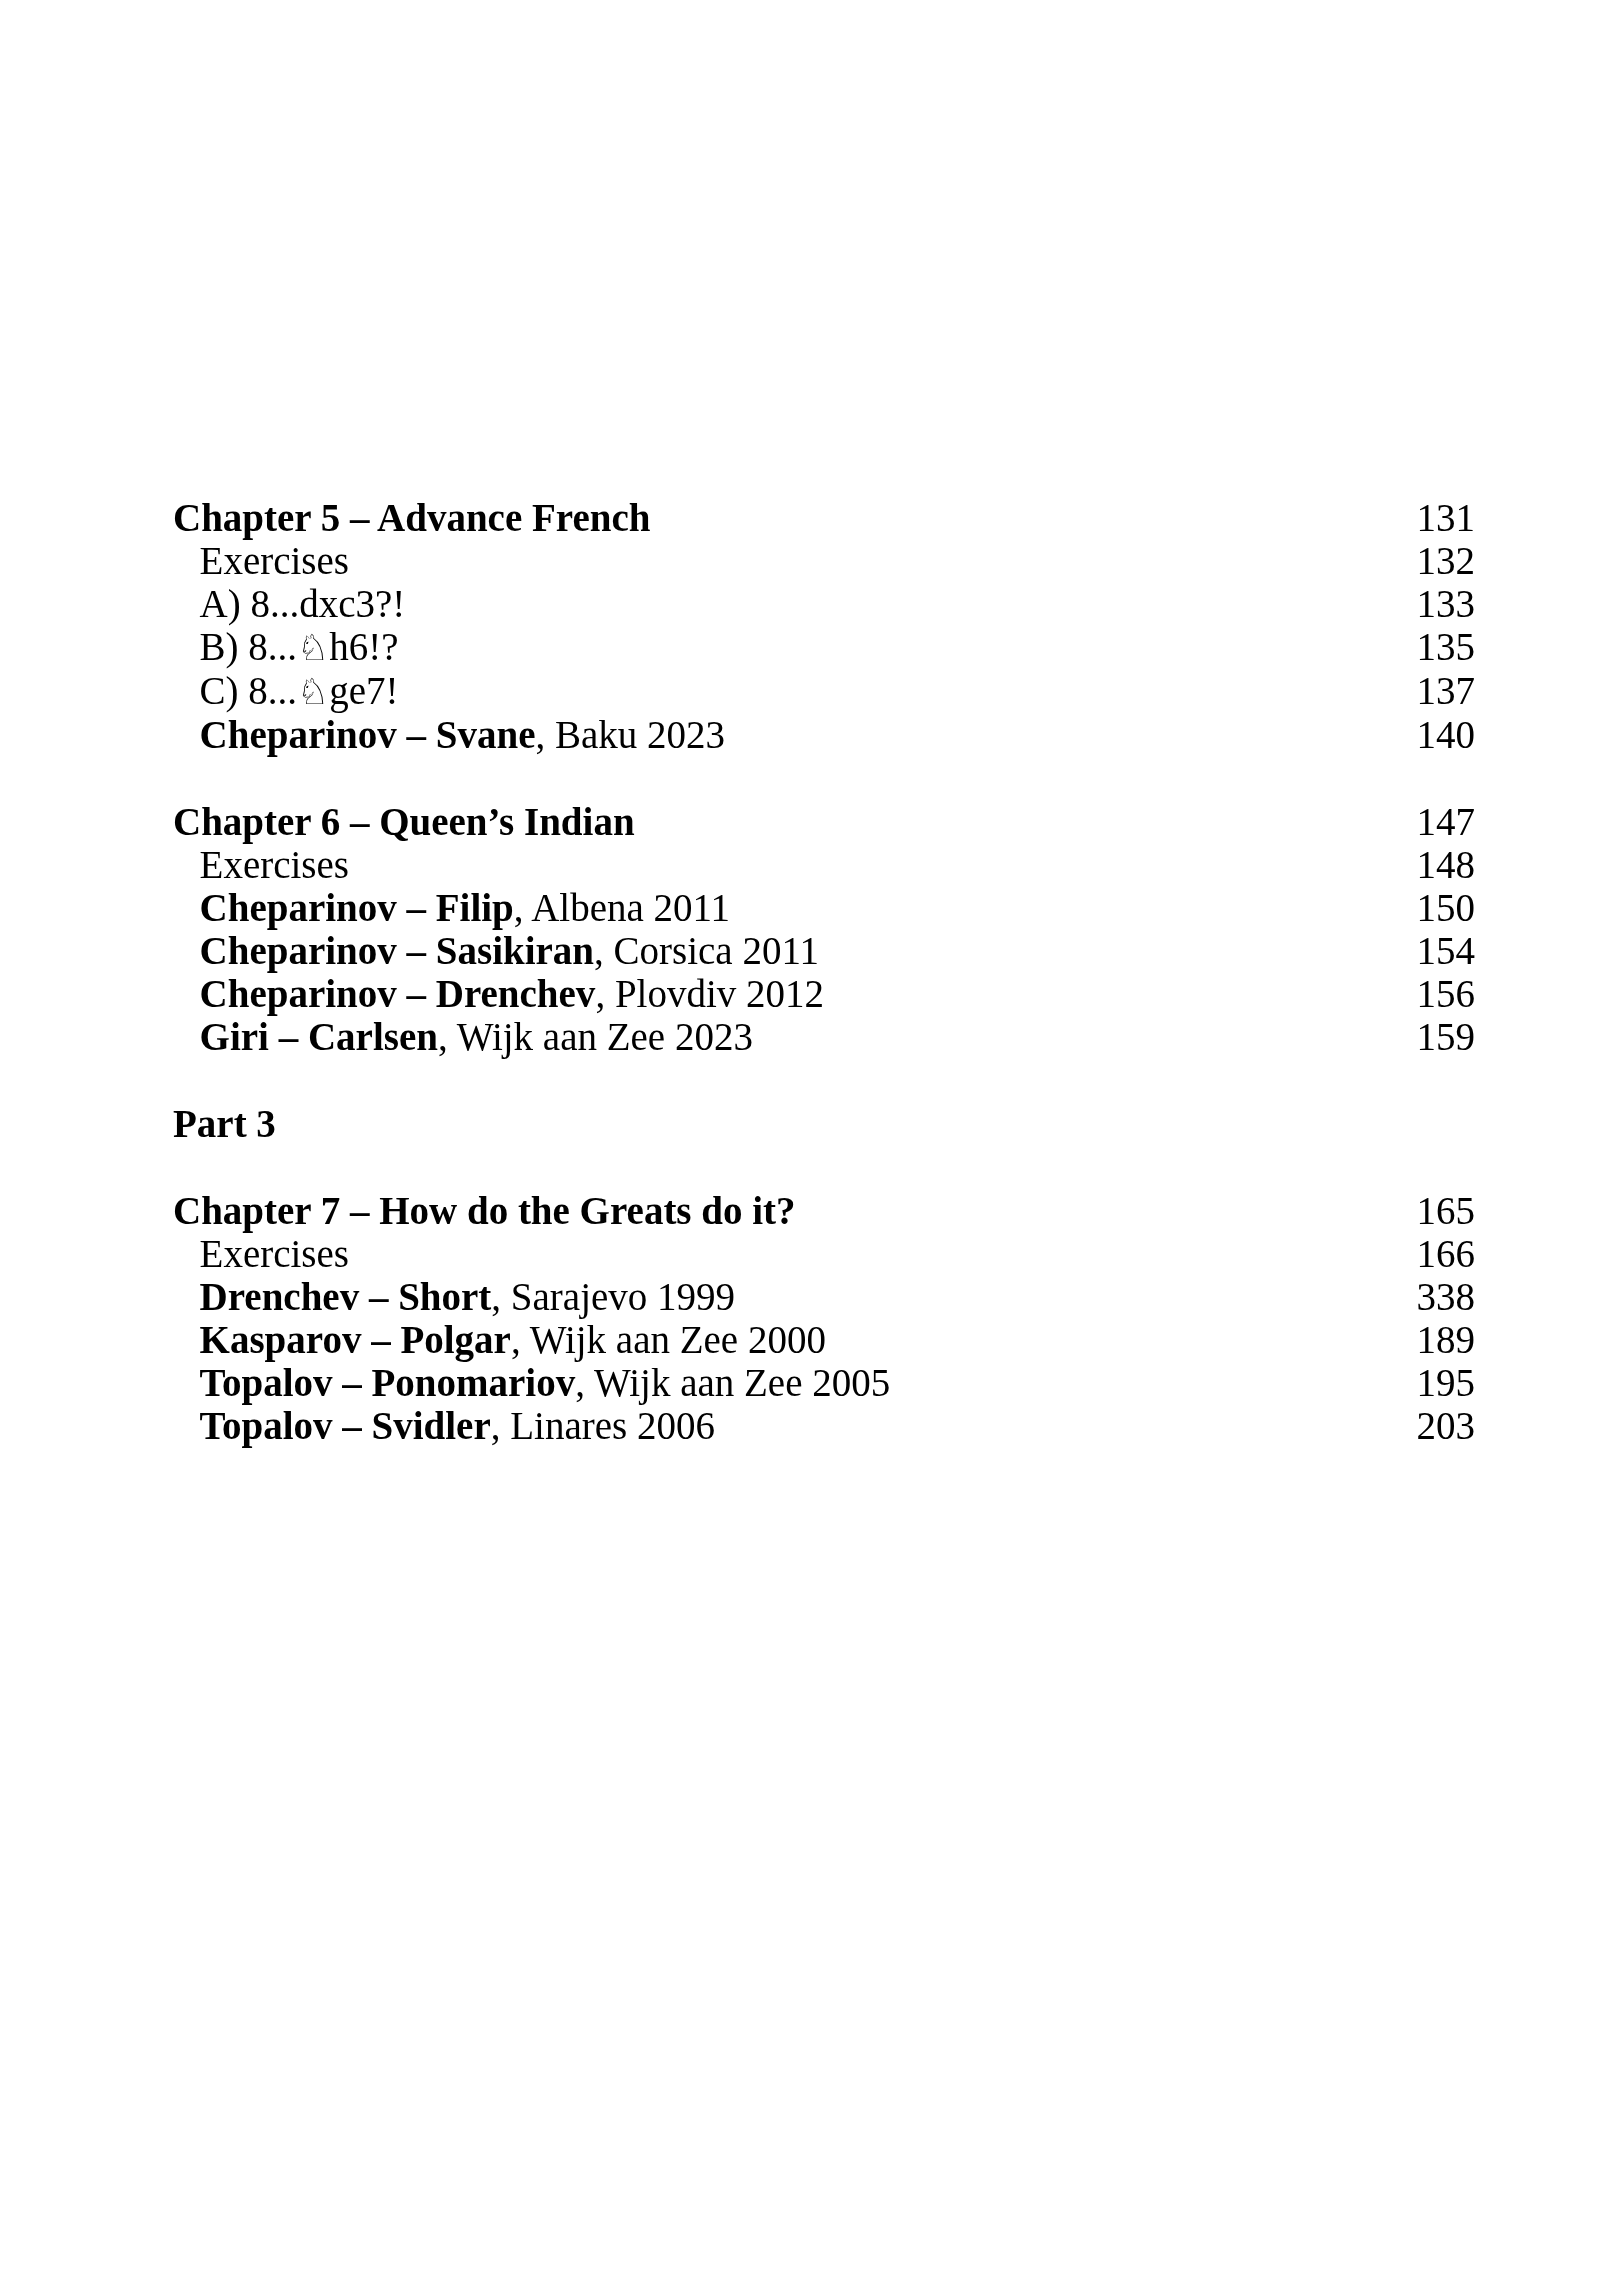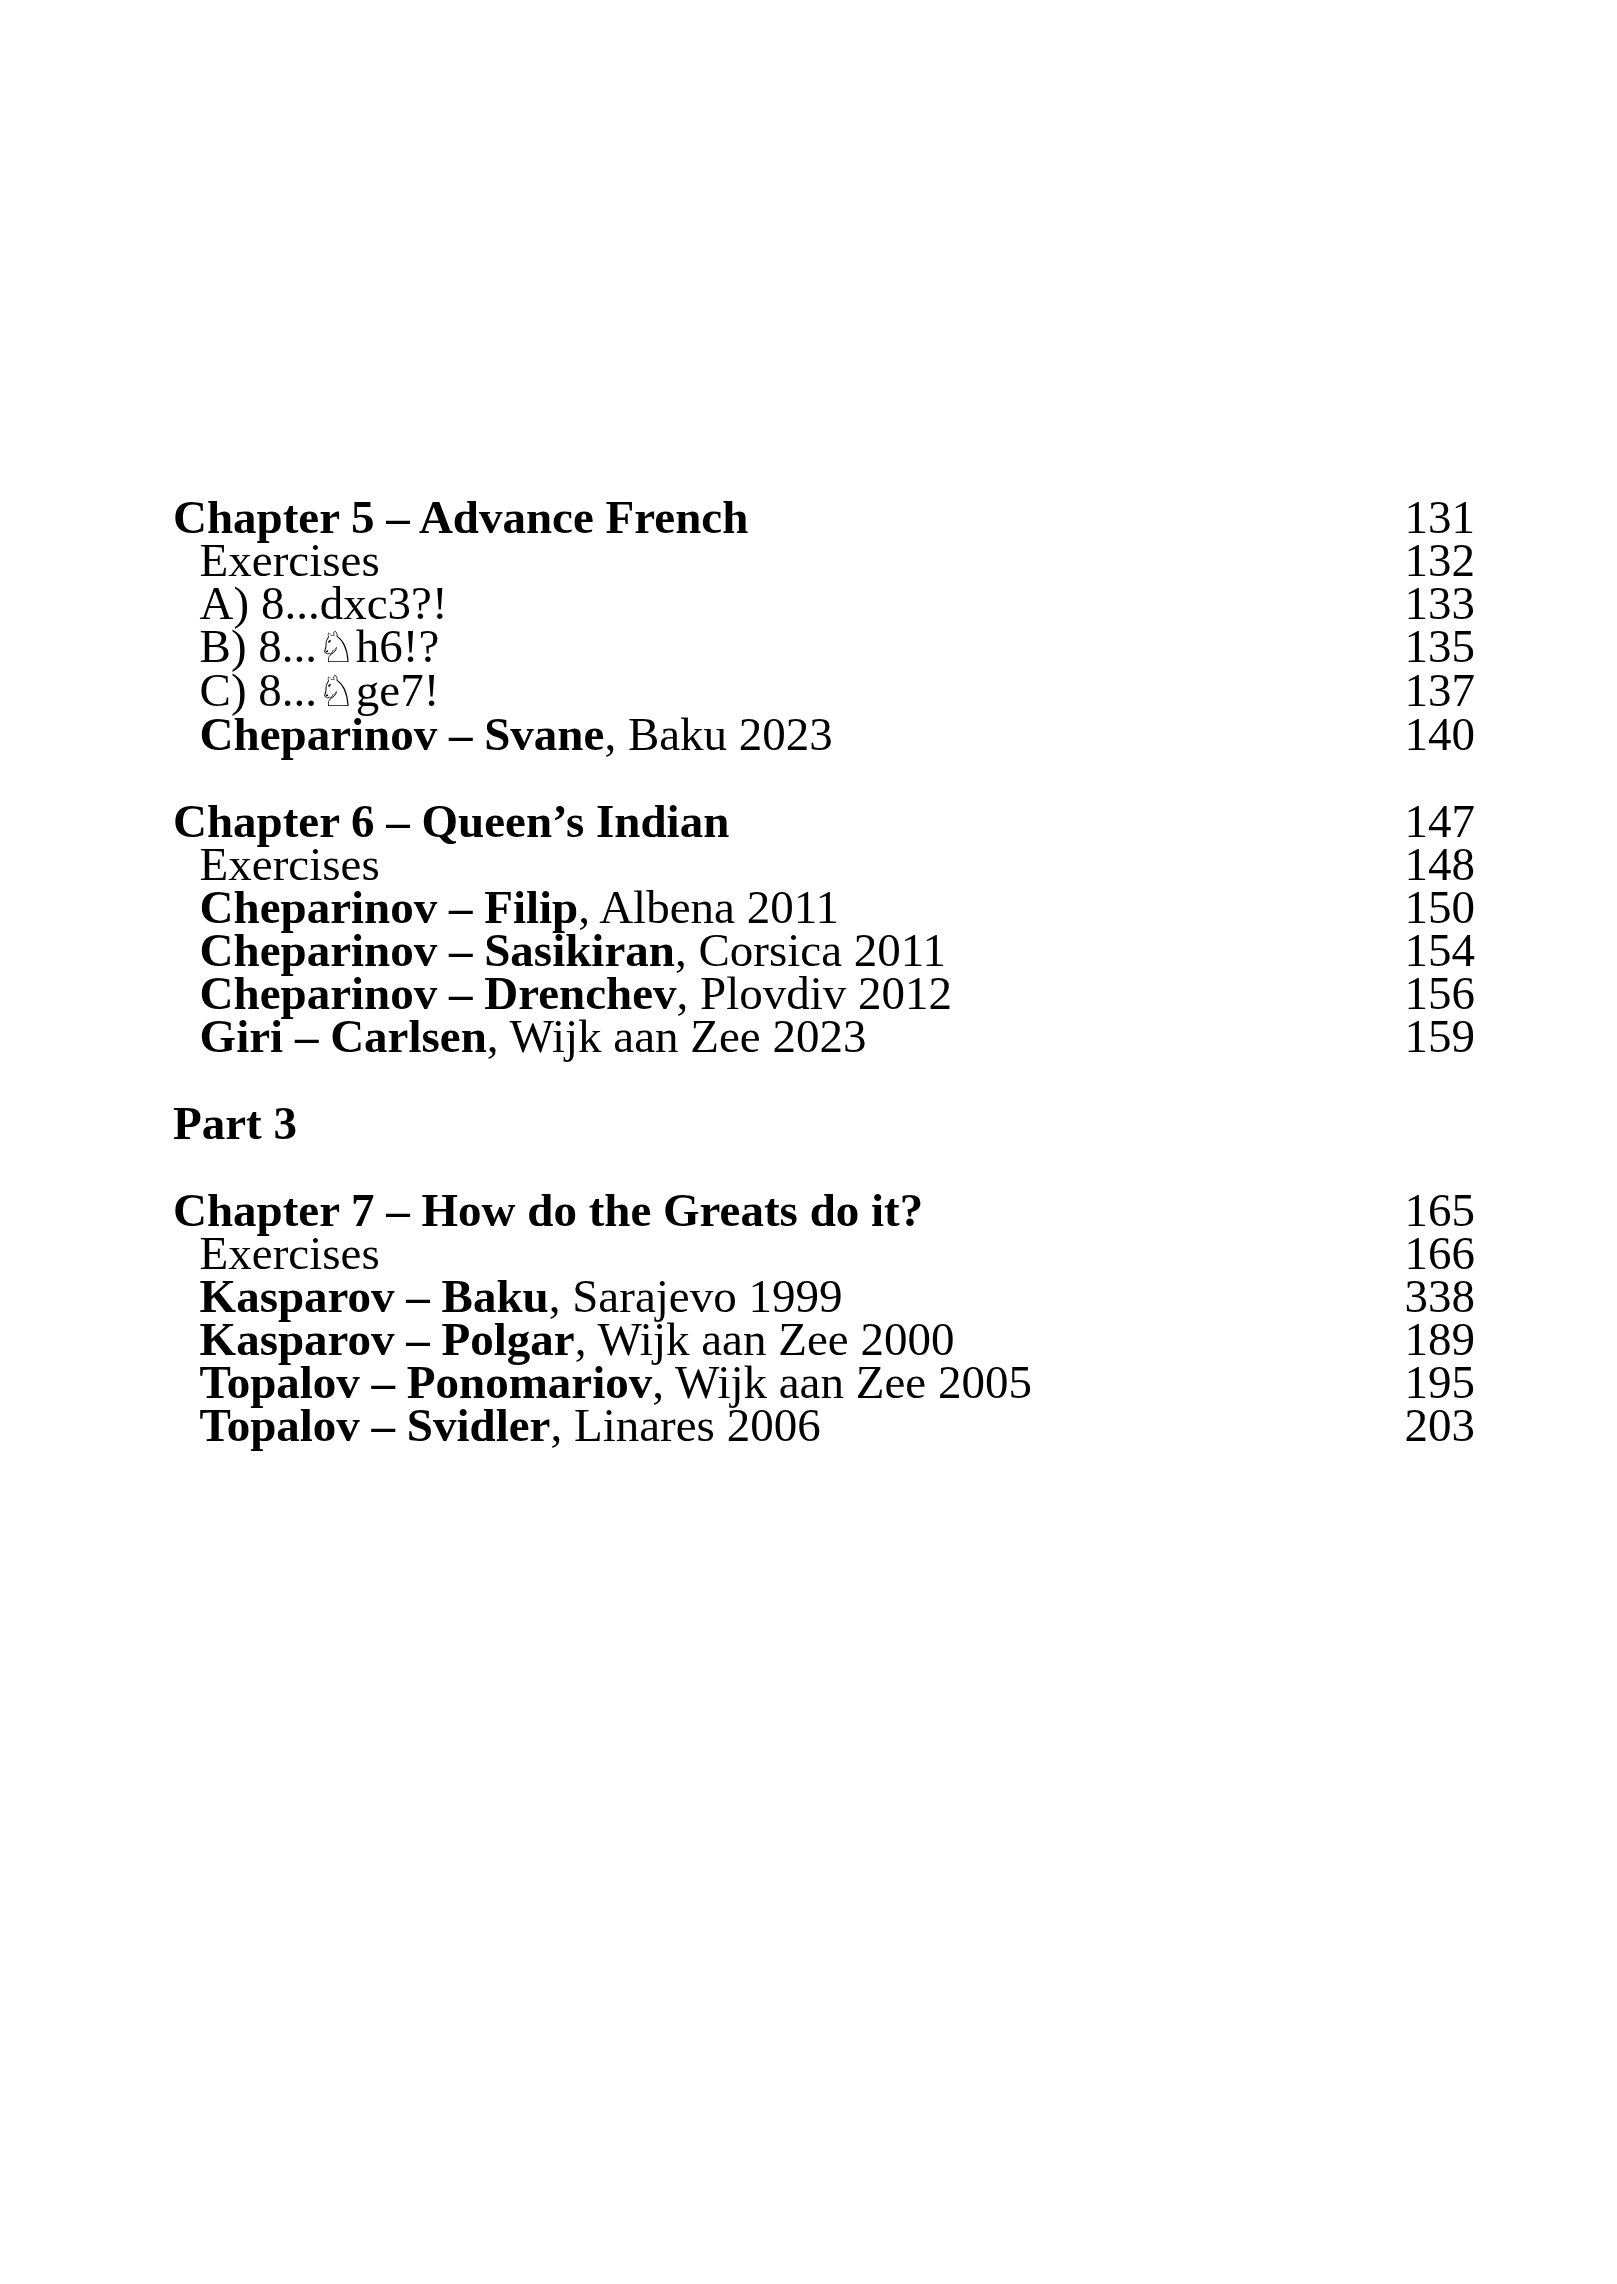--- a/index.html
+++ b/index.html
@@ -3,21 +3,21 @@
 <meta charset="utf-8">
 <style>
   html,body{margin:0;padding:0;background:#ffffff;}
   .page{
     position:relative;
     width:1618px;
     height:2284px;
     background:#ffffff;
     color:#000000;
     font-family:"Liberation Serif","DejaVu Serif",serif;
-    font-size:47px;
+    font-size:39px;
     overflow:hidden;
   }
   .toc{
     position:absolute;
     top:496px;
     left:173px;
     right:143px;
   }
   .row{
     display:flex;
@@ -112,21 +112,21 @@
       <span class="page-num">165</span>
     </div>
 
     <div class="row indent">
       <span class="label"><span>Exercises</span></span>
       <span class="page-num">166</span>
     </div>
 
 
     <div class="row indent">
-      <span class="label"><span class="b">Kasparov – Baku</span><span>, Sarajevo 1999</span></span>
+      <span class="label"><span class="b">Drenchev – Short</span><span>, Sarajevo 1999</span></span>
       <span class="page-num">338</span>
     </div>
 
     <div class="row indent">
       <span class="label"><span class="b">Kasparov – Polgar</span><span>, Wijk aan Zee 2000</span></span>
       <span class="page-num">189</span>
     </div>
 
     <div class="row indent">
       <span class="label"><span class="b">Topalov – Ponomariov</span><span>, Wijk aan Zee 2005</span></span>

